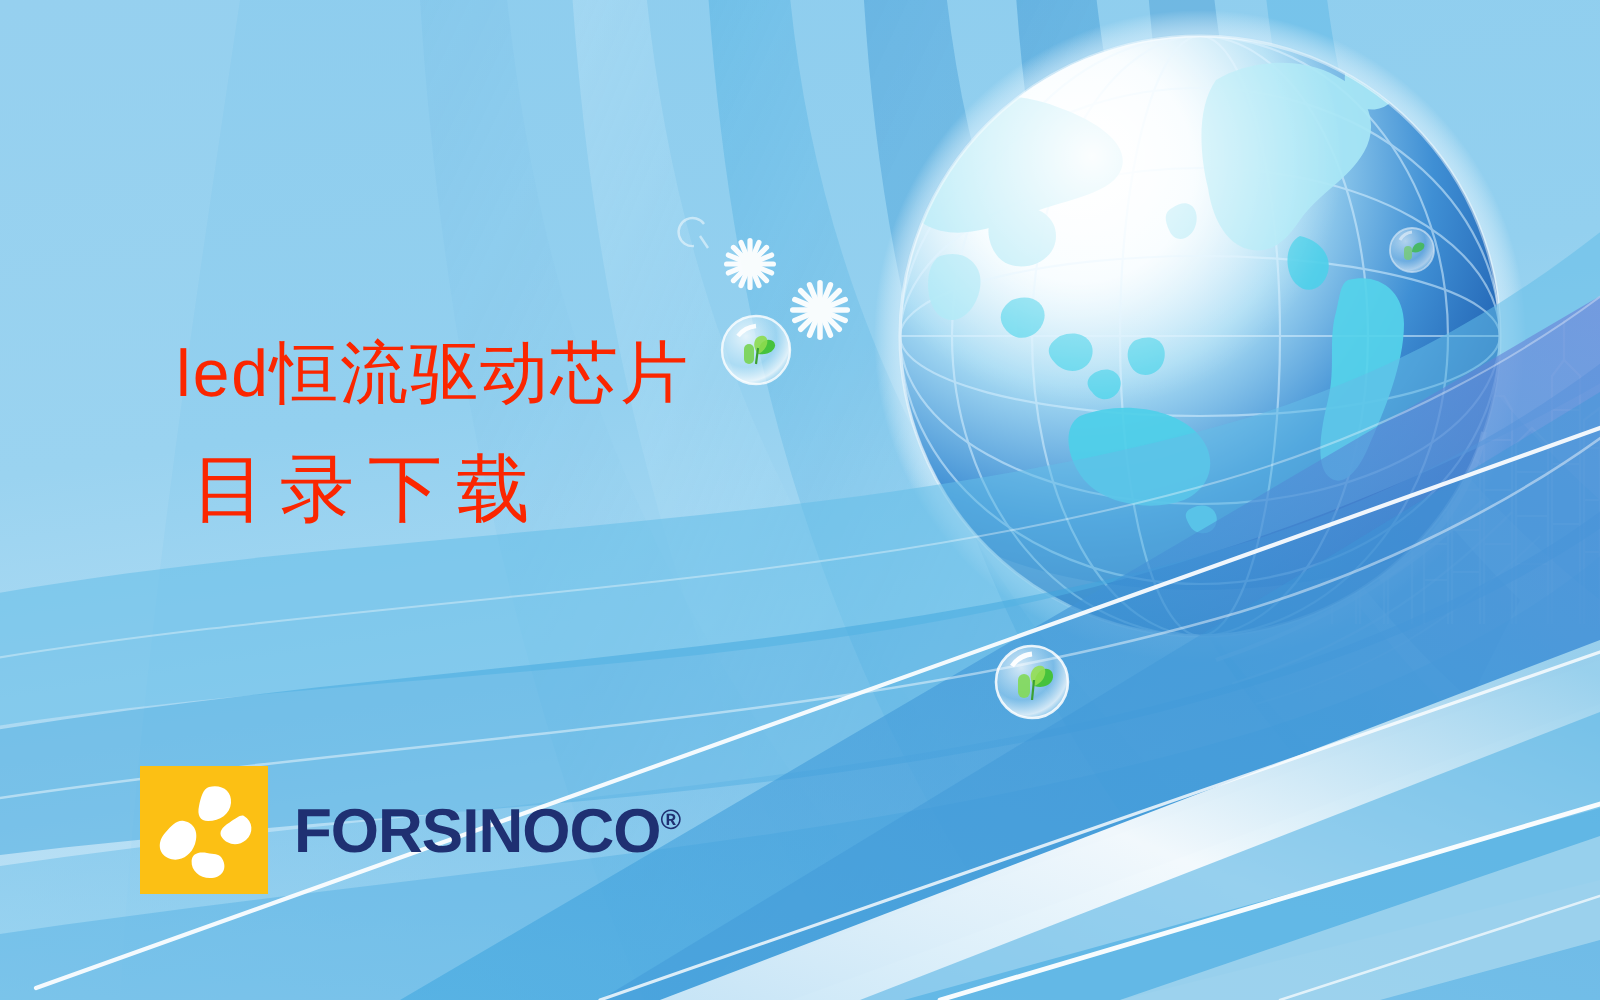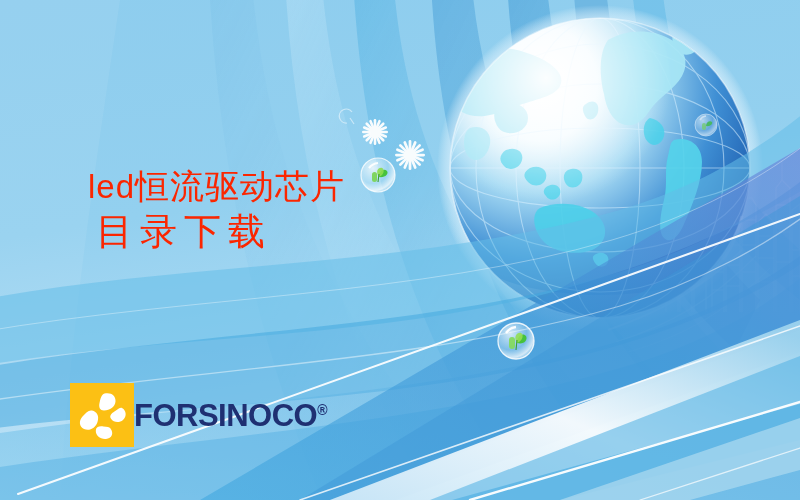--- a/index.html
+++ b/index.html
@@ -15,31 +15,31 @@
   #headline{
     position:absolute;left:88px;top:165px;z-index:40;
     color:#fb2600;line-height:1.32;
   }
   #headline .l1{
     font-family:"Liberation Serif",serif;
     font-size:34px;letter-spacing:1px;white-space:nowrap;
   }
   #headline .l1 .lat{font-family:"Liberation Sans",sans-serif;font-size:33px;text-align:right;}
   #headline .l2{
-    font-family:Liberation Mono, monospace;
-    font-size:37px;letter-spacing:7px;margin-left:8px;white-space:nowrap;
+    font-family:Liberation Sans, sans-serif;
+    font-size:37px;letter-spacing:7px;margin-left:8px;margin-top:10px;white-space:nowrap;
   }
 
   
   #logo{position:absolute;left:70px;top:383px;z-index:40;display:flex;align-items:center;}
   #logo-mark{
     position:relative;width:64px;height:64px;background:#fcc014;flex:0 0 auto;
   }
   #logo-mark svg{position:absolute;left:0;top:0;}
-  #logo-words{}
+  #logo-words{margin-left:13px;}
   #logo-words .wm{
     font-family:"Liberation Sans",sans-serif;font-weight:bold;
     font-size:31px;color:#1f3072;letter-spacing:-0.5px;line-height:1;
     position:relative;display:inline-block;
   }
   #logo-words .wm sup{font-size:14px;vertical-align:super;font-weight:bold;}
   #logo-words .tag{
     font-family:"Liberation Sans",sans-serif;
     font-size:16.5px;color:#16213f;letter-spacing:-0.1px;margin-top:2px;line-height:1.1;
   }

